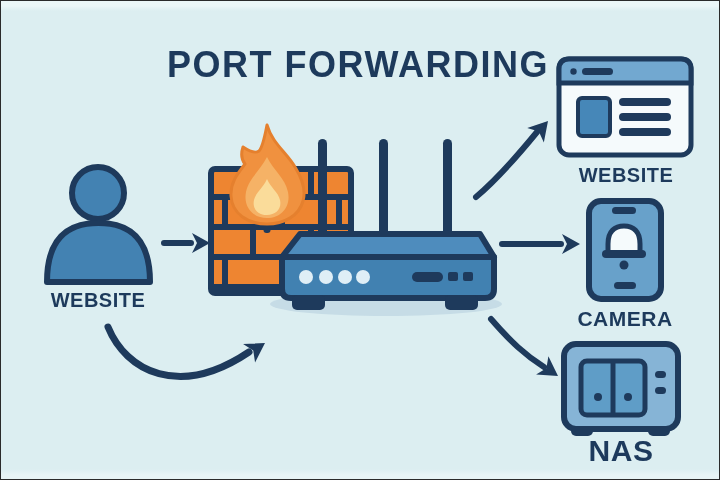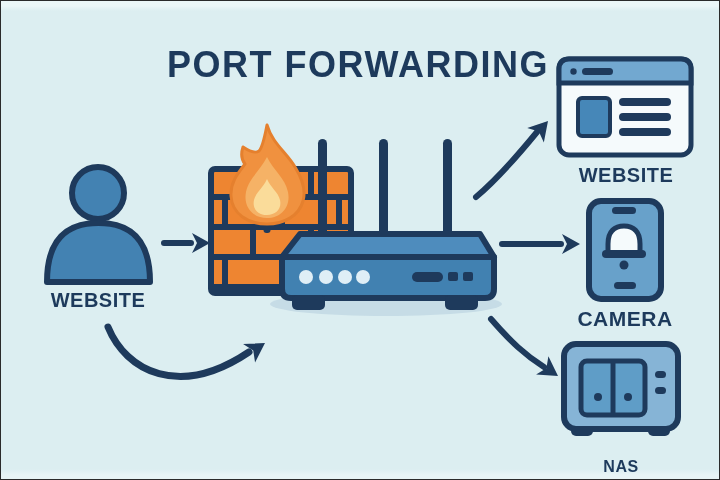--- a/index.html
+++ b/index.html
@@ -23,21 +23,21 @@
     user-select:none;
   }
   .title{
     left:0; top:44px; width:714px;
     font-size:36px; letter-spacing:1.5px;
   }
   .lbl-internet{ left:27px;  top:288px; width:140px; font-size:20px; }
   .lbl-roter   { left:318px; top:330px; width:140px; font-size:25px; }
   .lbl-website { left:556px; top:163px; width:138px; font-size:20px; }
   .lbl-camera  { left:554px; top:306px; width:140px; font-size:21px; }
-  .lbl-nas     { left:550px; top:457px; width:140px; font-size:16px; }
+  .lbl-nas     { left:550px; top:433px; width:140px; font-size:30px; }
 </style>
 </head>
 <body>
 
 <div class="frame">
 
   <svg class="scene" width="718" height="478" viewBox="0 0 718 478">
 
     <defs>
       <clipPath id="wallClip">

